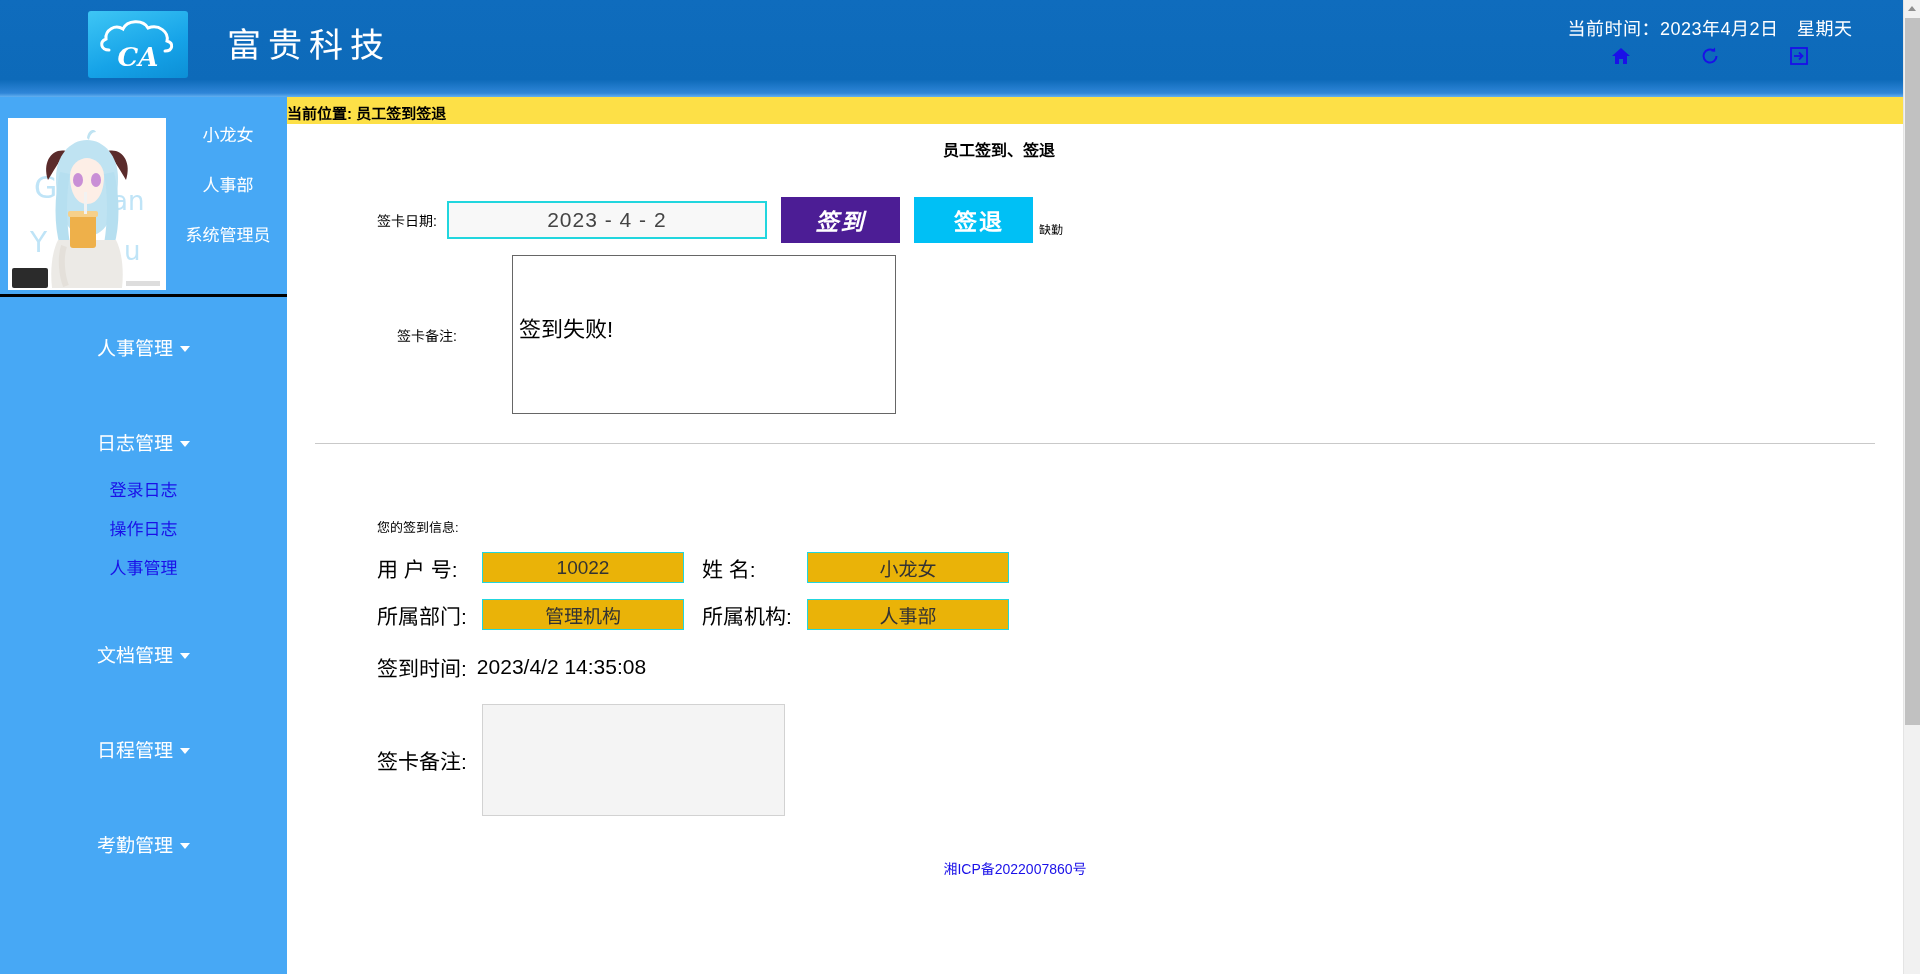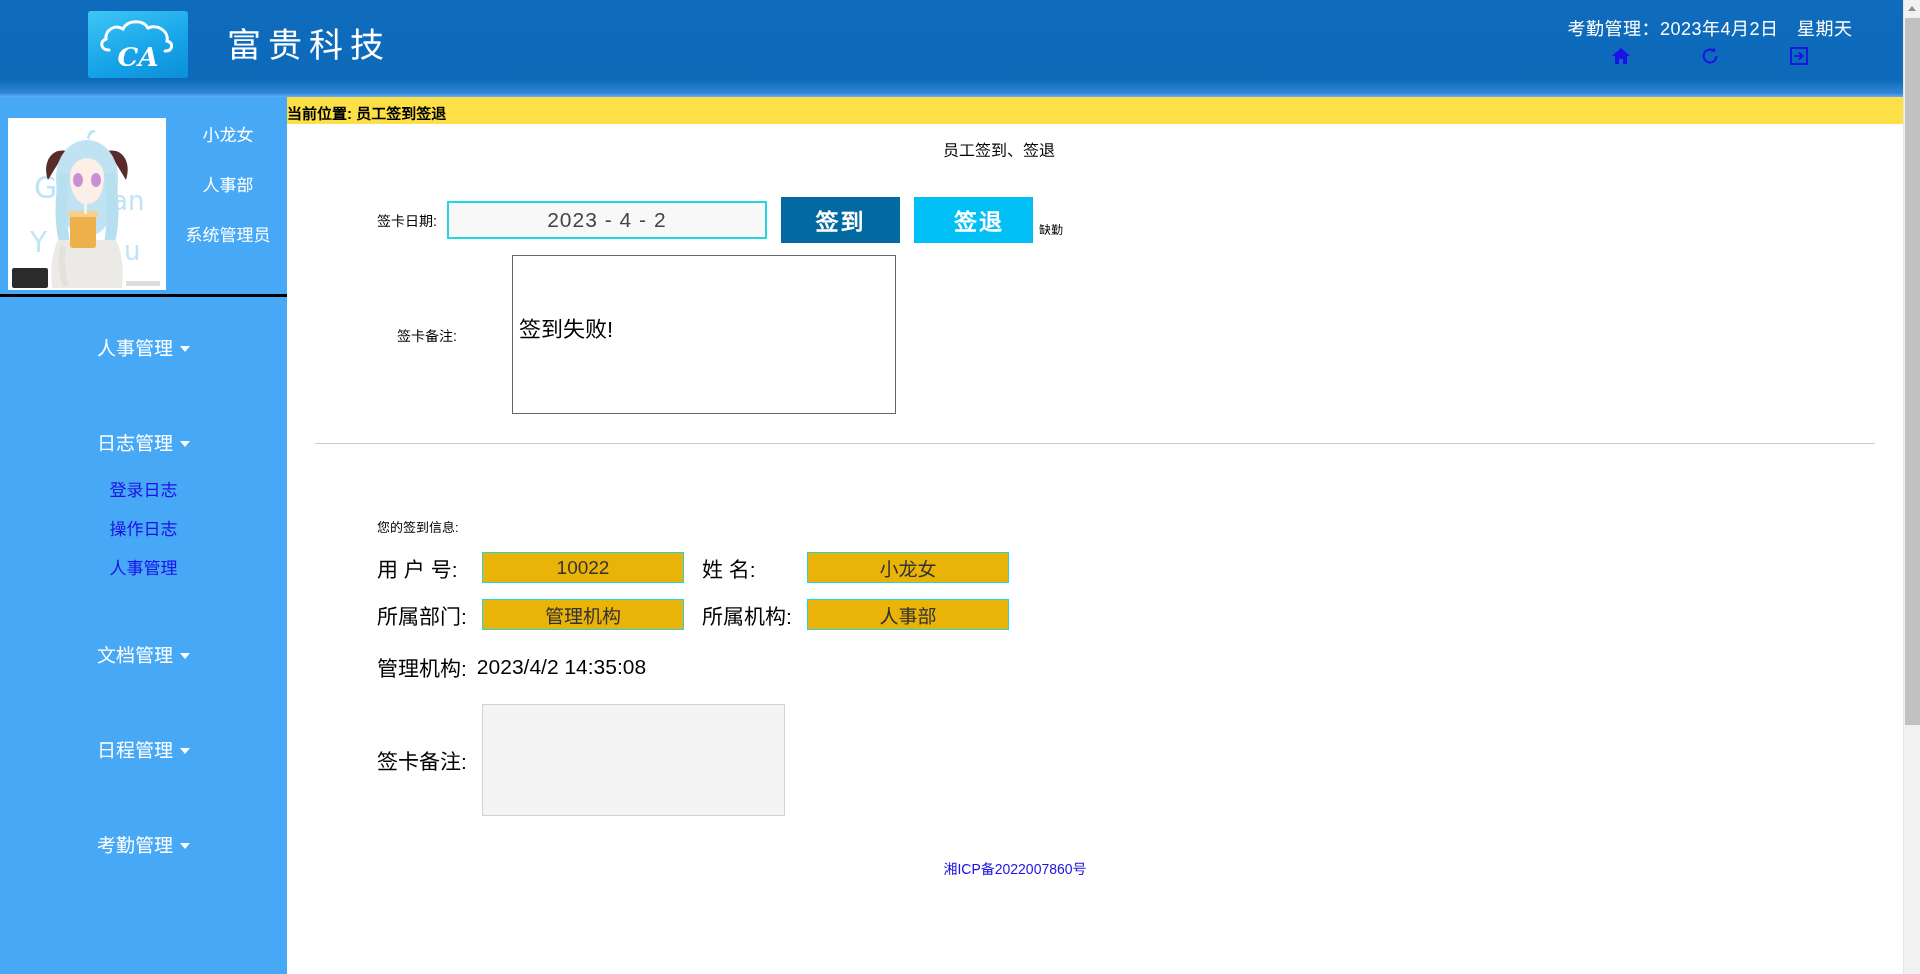--- a/index.html
+++ b/index.html
@@ -142,21 +142,21 @@
 
   
   .main {
     position: absolute; left: 287px; top: 124px;
     width: 1616px; height: 850px;
     background: #ffffff;
   }
   .page-title {
     text-align: center;
     font-size: 16px;
-    font-weight: normal;
+    font-weight: bold;
     color: #000000;
     margin: 13px 0 0 8px;
     padding-right: 200px;
   }
 
   
   .row-date {
     display: flex;
     align-items: center;
     margin: 36px 0 0 90px;
@@ -181,21 +181,21 @@
   .btn {
     border: none;
     color: #ffffff;
     font-size: 23px;
     font-weight: bold;
     width: 119px; height: 46px;
     cursor: pointer;
     font-family: "Liberation Sans", sans-serif;
     letter-spacing: 2px;
   }
-  .btn-in { background: #0369a1; margin-left: 14px; }
+  .btn-in { background: #4c1d95; margin-left: 14px; font-style: italic; }
   .btn-out { background: #00c0f5; margin-left: 14px; padding-left: 17px; }
   .absent-tag {
     font-size: 12px;
     color: #000000;
     margin-left: 6px;
     align-self: flex-end;
     padding-bottom: 6px;
     white-space: nowrap;
   }
 
@@ -326,21 +326,21 @@
     <div class="logo-box">
       <svg class="logo-svg" viewBox="0 0 86 58">
         <path d="M14 34 C6 34 4 26 11 23 C10 14 20 8 28 13 C32 4 48 3 53 12 C64 8 74 16 72 25 C79 27 78 35 70 35" fill="none" stroke="#ffffff" stroke-width="3" stroke-linecap="round"></path>
         <text x="43" y="50" font-family="DejaVu Serif, serif" font-size="26" font-weight="bold" fill="#ffffff" text-anchor="middle" font-style="italic">CA</text>
       </svg>
     </div>
 
     <div class="brand-title">富贵科技</div>
 
     <div class="header-right">
-      <div class="header-time">考勤管理：2023年4月2日　星期天</div>
+      <div class="header-time">当前时间：2023年4月2日　星期天</div>
       <div class="header-icons">
         <span class="hicon">
           <svg width="20" height="20" viewBox="0 0 20 20">
             <path d="M10 2 L19 10 H16 V18 H12 V13 H8 V18 H4 V10 H1 Z" fill="#1a10e8"></path>
           </svg>
         </span>
         <span class="hicon">
           <svg width="20" height="20" viewBox="0 0 20 20">
             <path d="M16.5 10 A6.5 6.5 0 1 1 13.8 4.8" fill="none" stroke="#1a10e8" stroke-width="2"></path>
             <path d="M15 1.5 L15.2 5.8 L10.9 5.2 Z" fill="#1a10e8"></path>
@@ -475,21 +475,21 @@
 
     <div class="info-row">
       <span class="lbl-big w1">所属部门:</span>
       <input class="tf" type="text" value="管理机构" style="">
       <span class="gap"></span>
       <span class="lbl-big w1">所属机构:</span>
       <input class="tf" type="text" value="人事部" style="">
     </div>
 
     <div class="row-time">
-      <span class="lbl-big">管理机构:</span>
+      <span class="lbl-big">签到时间:</span>
       <span class="val-text">2023/4/2 14:35:08</span>
     </div>
 
     <div class="row-remark2">
       <span class="lbl-big w1">签卡备注:</span>
       <textarea class="remark-box2" style=""></textarea>
     </div>
 
     <div class="footer">
       <a>湘ICP备2022007860号</a>

